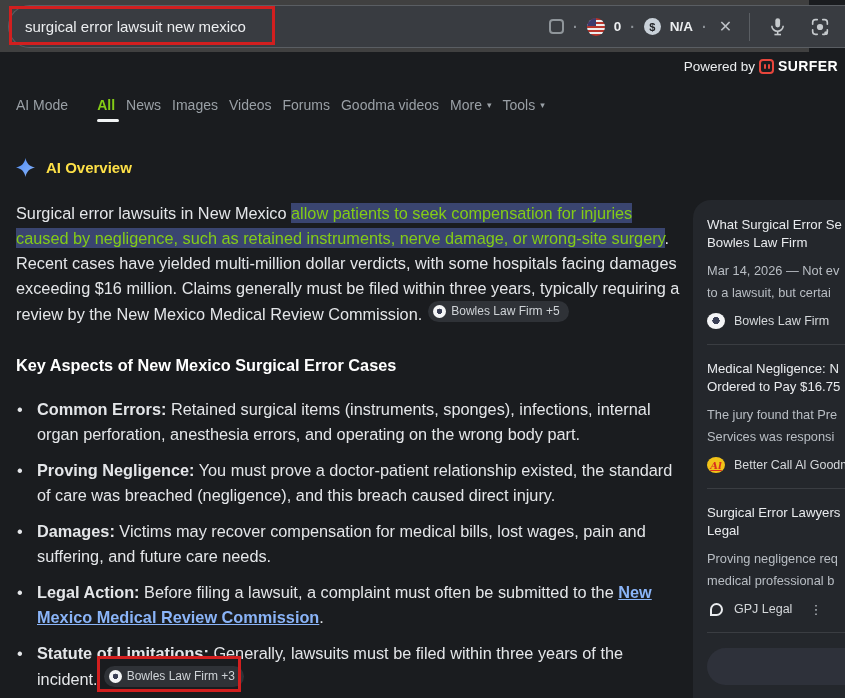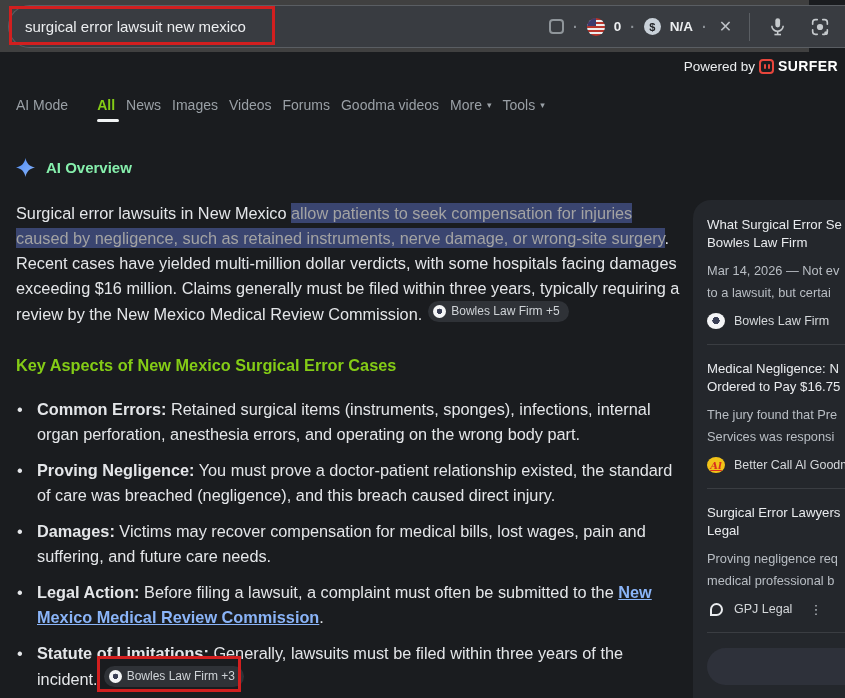--- a/index.html
+++ b/index.html
@@ -52,33 +52,33 @@
   .surfer-name { font-size:14px; font-weight:bold; color:#fff; letter-spacing:.4px; }
   
   .tabs { position:absolute; left:16px; top:88px; height:33px; display:flex; align-items:center; gap:11px; }
   .tab { font-size:14px; color:#9aa0a6; position:relative; display:flex; align-items:center; gap:5px; cursor:pointer; }
   .tab.active { color:#84cc16; font-weight:bold; margin-left:18px; }
   .tab.active::after { content:""; position:absolute; left:0; bottom:-9px; width:22px; height:3px; background:#f1f3f4; border-radius:2px; }
   .caret { font-size:9px; color:#9aa0a6; }
   
   .main { position:absolute; left:16px; top:158px; width:666px; }
   .aio-header { display:flex; align-items:center; gap:11px; }
-  .aio-label { font-size:15px; font-weight:bold; color:#86efac; }
+  .aio-label { font-size:15px; font-weight:bold; color:#fde047; }
   .paragraph { margin-top:24px; font-size:16.3px; line-height:25px; color:#e4e6e9; }
-  .hl { background:#3a4570; color:#a3a3a3; padding:1px 0; }
+  .hl { background:#3a4570; color:#84cc16; padding:1px 0; }
   .chip {
     display:inline-flex; align-items:center; gap:5px; vertical-align:2px;
     background:#2f3237; border-radius:11px; height:21px; padding:0 9px 0 5px;
     font-size:12px; color:#cfd3d7; white-space:nowrap; margin-left:6px;
   }
   .chip-fav {
     width:13px; height:13px; border-radius:50%;
     background:radial-gradient(circle at 50% 48%, #3a3f55 0 2.6px, #f4f5f6 2.8px);
   }
-  .section-heading { margin-top:29px; font-size:16.3px; font-weight:bold; color:#84cc16; }
+  .section-heading { margin-top:29px; font-size:16.3px; font-weight:bold; color:#ffffff; }
   .bullets { margin-top:22px; list-style:none; }
   .bullets li { position:relative; padding-left:21px; margin-bottom:11px; font-size:16.3px; line-height:25px; color:#e4e6e9; }
   .bullets li::before { content:"•"; position:absolute; left:1px; top:0; color:#e4e6e9; }
   .b-label { font-weight:bold; }
   .inline-link { color:#8ab4f8; font-weight:bold; text-decoration:underline; cursor:pointer; }
   
   .sidebar {
     position:absolute; left:693px; top:200px; width:240px; height:498px;
     background:#24272c; border-radius:18px 0 0 0; padding:16px 0 0 14px;
   }

